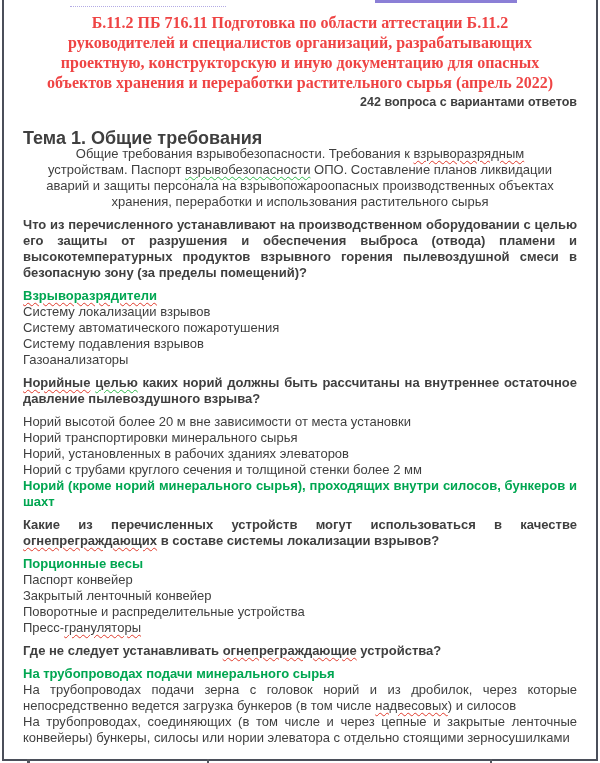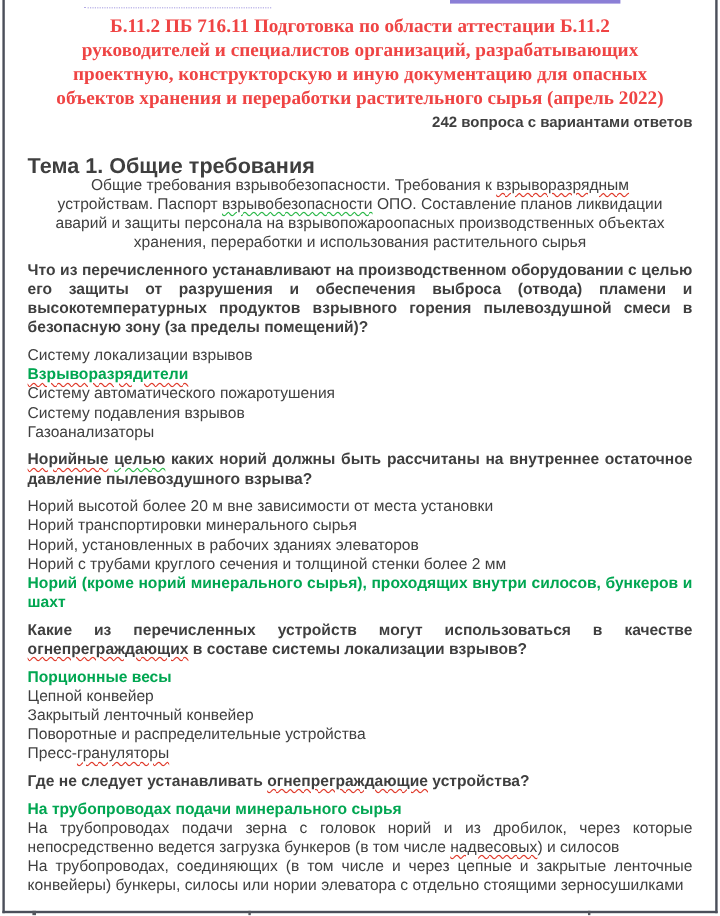--- a/index.html
+++ b/index.html
@@ -84,40 +84,40 @@
   </div>
 
   <div class="title">Б.11.2 ПБ 716.11 Подготовка по области аттестации  Б.11.2 руководителей и специалистов организаций, разрабатывающих проектную, конструкторскую и иную документацию для опасных объектов хранения и переработки растительного сырья (апрель 2022)</div>
   <div class="count">242 вопроса с вариантами ответов</div>
 
   <div class="topic-heading">Тема 1. Общие требования</div>
   <div class="topic-desc"><span>Общие требования взрывобезопасности. Требования к </span><span class="sq-red">взрыворазрядным</span><span> устройствам. Паспорт </span><span class="sq-green">взрывобезопасности</span><span> ОПО. Составление планов ликвидации аварий и защиты персонала на взрывопожароопасных производственных объектах хранения, переработки и использования растительного сырья</span></div>
 
   <div class="q">Что из перечисленного устанавливают на производственном оборудовании с целью его защиты от разрушения и обеспечения выброса (отвода) пламени и высокотемпературных продуктов взрывного горения пылевоздушной смеси в безопасную зону (за пределы помещений)?</div>
   <div class="answers">
+    <div class="ans correct"><span class="sq-red">Взрыворазрядители</span></div>
     <div class="ans">Систему локализации взрывов</div>
-    <div class="ans correct"><span class="sq-red">Взрыворазрядители</span></div>
     <div class="ans">Систему автоматического пожаротушения</div>
     <div class="ans">Систему подавления взрывов</div>
     <div class="ans">Газоанализаторы</div>
   </div>
 
   <div class="q"><span class="sq-red">Норийные</span> <span class="sq-green">целью</span><span> каких норий должны быть рассчитаны на внутреннее остаточное давление пылевоздушного взрыва?</span></div>
   <div class="answers">
     <div class="ans">Норий высотой более 20 м вне зависимости от места установки</div>
     <div class="ans">Норий транспортировки минерального сырья</div>
     <div class="ans">Норий, установленных в рабочих зданиях элеваторов</div>
     <div class="ans">Норий с трубами круглого сечения и толщиной стенки более 2 мм</div>
     <div class="ans correct stretch">Норий (кроме норий минерального сырья), проходящих внутри силосов, бункеров и шахт</div>
   </div>
 
   <div class="q"><span>Какие из перечисленных устройств могут использоваться в качестве </span><span class="sq-red">огнепреграждающих</span><span> в составе системы локализации взрывов?</span></div>
   <div class="answers">
     <div class="ans correct">Порционные весы</div>
-    <div class="ans">Цепной конвейер</div>
+    <div class="ans">Паспорт конвейер</div>
     <div class="ans">Закрытый ленточный конвейер</div>
     <div class="ans">Поворотные и распределительные устройства</div>
     <div class="ans"><span>Пресс-</span><span class="sq-red">грануляторы</span></div>
   </div>
 
   <div class="q"><span>Где не следует устанавливать </span><span class="sq-red">огнепреграждающие</span><span> устройства?</span></div>
   <div class="answers">
     <div class="ans correct">На трубопроводах подачи минерального сырья</div>
     <div class="ans just"><span>На трубопроводах подачи зерна с головок норий и из дробилок, через которые непосредственно ведется загрузка бункеров (в том числе </span><span class="sq-red">надвесовых</span><span>) и силосов</span></div>
     <div class="ans just">На трубопроводах, соединяющих (в том числе и через цепные и закрытые ленточные конвейеры) бункеры, силосы или нории элеватора с отдельно стоящими зерносушилками</div>

